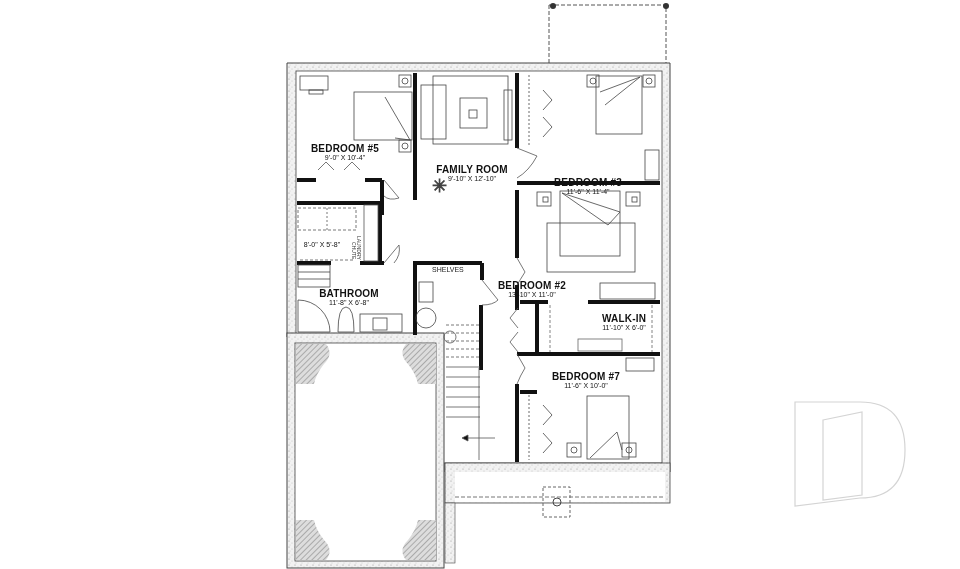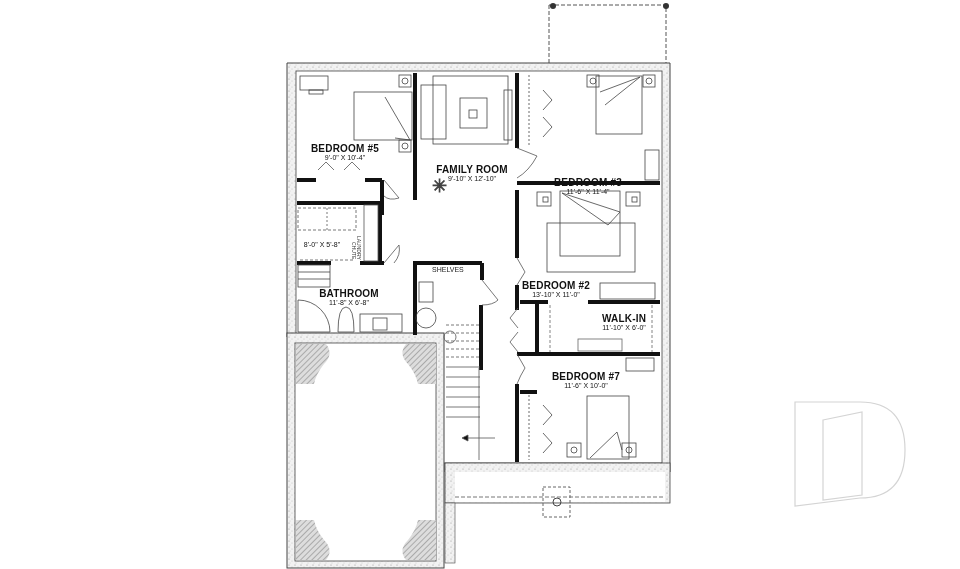--- a/index.html
+++ b/index.html
@@ -219,21 +219,21 @@
   <span class="t">BEDROOM #3</span>
   <span class="d">11'-6" X 11'-4"</span>
 </div>
 <div class="lbl" style="left:322px;top:241px;">
   <span class="d">8'-0" X 5'-8"</span>
 </div>
 <div class="lbl" style="left:349px;top:288px;text-align:center;">
   <span class="t">BATHROOM</span>
   <span class="d">11'-8" X 6'-8"</span>
 </div>
-<div class="lbl" style="left:556px;top:280px;">
+<div class="lbl" style="left:532px;top:280px;">
   <span class="t">BEDROOM #2</span>
   <span class="d">13'-10" X 11'-0"</span>
 </div>
 <div class="lbl" style="left:624px;top:313px;">
   <span class="t">WALK-IN</span>
   <span class="d">11'-10" X 6'-0"</span>
 </div>
 <div class="lbl" style="left:586px;top:371px;">
   <span class="t">BEDROOM #7</span>
   <span class="d">11'-6" X 10'-0"</span>

